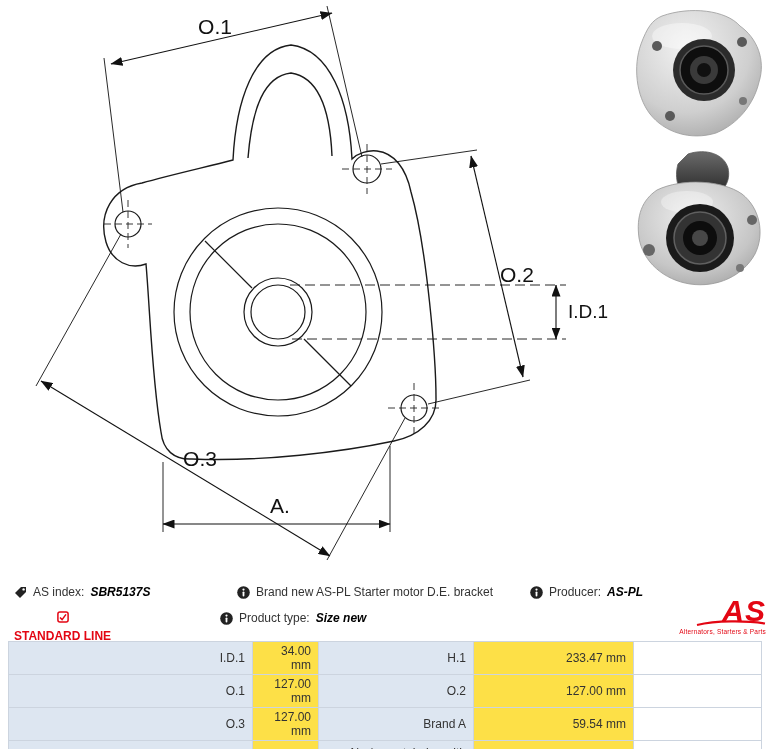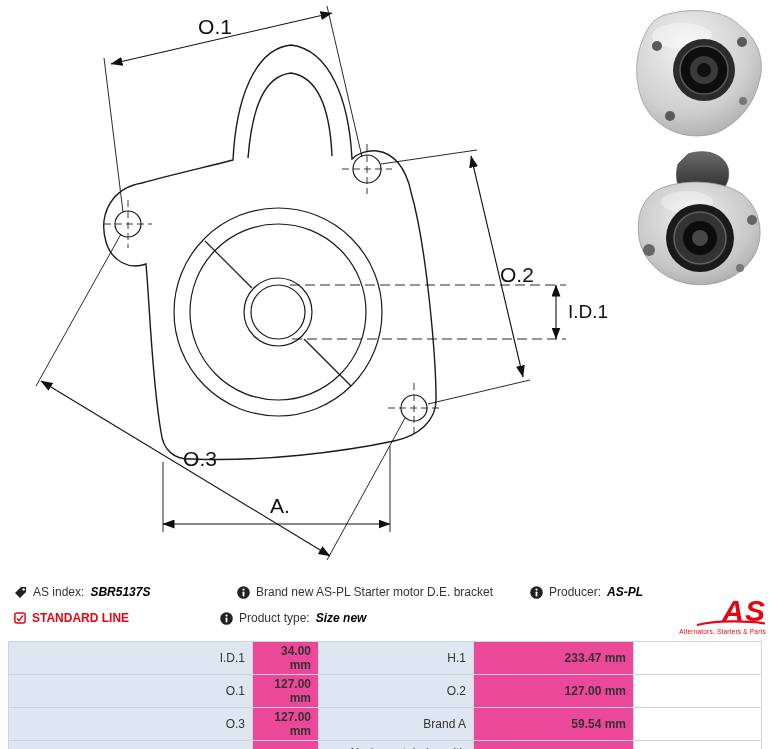--- a/index.html
+++ b/index.html
@@ -16,35 +16,35 @@
   .photo2 { position:absolute; left:632px; top:148px; width:137px; height:146px; }
 
   
   .info { position:absolute; left:0; top:580px; width:769px; height:58px; font-size:12px; }
   .info-item { position:absolute; display:flex; align-items:center; gap:6px; white-space:nowrap; }
   .info-item .lbl { color:#333; }
   .info-item .val { color:#000; font-weight:bold;font-style:italic; }
   .ii-1 { left:14px;  top:5px; }
   .ii-2 { left:237px; top:5px; }
   .ii-3 { left:530px; top:5px;text-align:center; }
-  .ii-4 { left:14px;  top:31px; }
+  .ii-4 { left:14px;  top:31px;flex-direction:column; }
   .ii-5 { left:220px; top:31px; }
   .standard-line { color:#e30613; font-weight:bold; }
 
   .aspl-logo { position:absolute; left:678px; top:22px; width:88px; text-align:right; }
   .aspl-as { color:#e30613; font-weight:bold; font-style:italic; font-size:30px; line-height:18px; letter-spacing:1px; }
   .aspl-swoosh { display:block; margin-left:auto; }
   .aspl-tagline { font-size:6.5px; color:#e30613; margin-top:1px; letter-spacing:0.2px; }
 
   
   .spec-table-wrap { position:absolute; left:8px; top:641px; }
   table.spec { border-collapse:collapse; table-layout:fixed; width:753px; font-size:12px; color:#333; }
   table.spec td { border:1px solid #ccd4df; text-align:right; padding:2px 7px; height:22px; vertical-align:middle; }
   table.spec td.label { background:#dde6f1; }
-  table.spec td.value { background:#ec4899;font-weight:bold; }
+  table.spec td.value { background:#fde047; }
   table.spec td.filler { background:#ffffff; }
   table.spec tr.tall td { height:34px; }
 </style>
 </head>
 <body>
 
 <svg class="drawing" viewBox="0 0 620 578">
   <defs>
     <marker id="arr" markerUnits="userSpaceOnUse" markerWidth="12" markerHeight="9" viewBox="0 0 12 9" refX="11.5" refY="4.5" orient="auto-start-reverse">
       <path d="M0,0 L12,4.5 L0,9 Z" fill="#111"></path>

